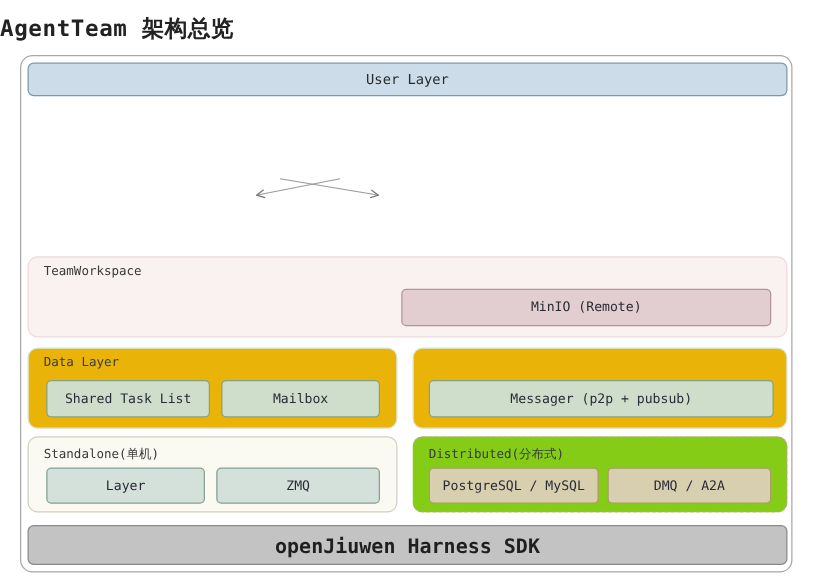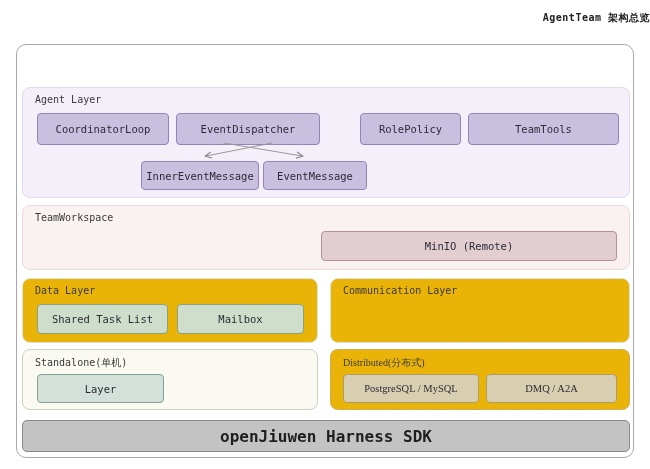--- a/index.html
+++ b/index.html
@@ -4,69 +4,61 @@
 <style>
   html,body{margin:0;padding:0;}
   body{
     width:650px;height:469px;background:#ffffff;
     font-family:"DejaVu Sans Mono","Liberation Mono",monospace;
     color:#333;
   }
   #canvas{position:relative;width:650px;height:469px;overflow:hidden;background:#fff;}
   .abs{position:absolute;}
   .title{
-    position:absolute;left:0;top:11px;width:100%;text-align:right;
-    font-size:10px;font-weight:700;color:#222;letter-spacing:.5px;
+    position:absolute;left:0;top:11px;width:100%;text-align:left;
+    font-size:18px;font-weight:700;color:#222;letter-spacing:.5px;
   }
   .frame{
     position:absolute;left:16px;top:44px;width:616px;height:412px;
     border:1px solid #a8a8a8;border-radius:10px;
   }
   .bar{
     position:absolute;display:flex;align-items:center;justify-content:center;
     border-radius:5px;font-size:11px;color:#2b2b2b;
   }
   .user{background:var(--user_fill,#ccdce9);border:1px solid var(--user_border,#7e97ad);}
   .footer{background:var(--footer_fill,#c3c3c3);border:1px solid var(--footer_border,#8a8a8a);color:#1f1f1f;}
   .section{position:absolute;border-radius:8px;border:1px solid transparent;}
   .sec-agent{background:#f4eff9;border-color:#e3d9f0;}
   .sec-workspace{background:#faf1f1;border-color:#eddada;}
   .sec-green{background:#eab308;border-color:#d9e6d7;}
   .sec-standalone{background:#fafaf2;border:1px solid #cfcfc2;}
-  .sec-distributed{background:#eab308;border:1px dashed #b9aa7e;font-family:Liberation Serif, serif;}
+  .sec-distributed{background:#84cc16;border:1px dashed #b9aa7e;}
   .slabel{position:absolute;left:12px;top:6px;font-size:10px;color:#3a3a3a;white-space:nowrap;}
   .node{
     position:absolute;display:flex;align-items:center;justify-content:center;
     border-radius:4px;font-size:10.5px;white-space:nowrap;color:#2b2b35;
   }
   .purple{background:var(--purple_fill,#c9c0e0);border:1px solid var(--purple_border,#9384bd);}
   .rose{background:var(--rose_fill,#e2cdd1);border:1px solid var(--rose_border,#b5929b);}
   .green{background:var(--green_fill,#cfdecb);border:1px solid var(--green_border,#87a182);}
   .teal{background:var(--teal_fill,#d3e1da);border:1px solid var(--teal_border,#84a093);}
   .tan{background:var(--tan_fill,#d8cfb0);border:1px solid var(--tan_border,#ab9c6c);}
 </style>
 </head>
 <body>
 
 <div id="canvas">
 
   <div class="title">AgentTeam 架构总览</div>
 
   <div class="frame"></div>
 
+  <div class="bar user" style="left:22px;top:50px;width:606px;height:25px">User Layer</div>
 
-  <div class="section sec-agent" style="left:22px;top:87px;width:606px;height:109px">
-    <div class="slabel">Agent Layer</div>
-    <div class="node purple" style="left:14px;top:25px;width:130px;height:30px">CoordinatorLoop</div>
-    <div class="node purple" style="left:153px;top:25px;width:142px;height:30px">EventDispatcher</div>
-    <div class="node purple" style="left:337px;top:25px;width:99px;height:30px">RolePolicy</div>
-    <div class="node purple" style="left:445px;top:25px;width:149px;height:30px">TeamTools</div>
-    <div class="node purple" style="left:118px;top:73px;width:116px;height:27px">InnerEventMessage</div>
-    <div class="node purple" style="left:240px;top:73px;width:102px;height:27px">EventMessage</div>
-  </div>
 
   <svg class="abs" style="left:0;top:0;width:650px;height:469px;pointer-events:none" viewBox="0 0 650 469">
     <defs>
       <marker id="ah" viewBox="0 0 10 10" refX="8" refY="5" markerWidth="8" markerHeight="8" orient="auto">
         <path d="M1,1 L9,5 L1,9" fill="none" stroke="#777" stroke-width="1.2"></path>
       </marker>
     </defs>
     <line x1="272" y1="143" x2="206" y2="156" stroke="#999" stroke-width="1" marker-end="url(#ah)"></line>
     <line x1="224" y1="143" x2="302" y2="156" stroke="#999" stroke-width="1" marker-end="url(#ah)"></line>
   </svg>
@@ -76,26 +68,27 @@
     <div class="node rose" style="left:298px;top:25px;width:294px;height:28px">MinIO (Remote)</div>
   </div>
 
   <div class="section sec-green" style="left:22px;top:278px;width:294px;height:63px">
     <div class="slabel">Data Layer</div>
     <div class="node green" style="left:14px;top:25px;width:129px;height:28px">Shared Task List</div>
     <div class="node green" style="left:154px;top:25px;width:125px;height:28px">Mailbox</div>
   </div>
 
   <div class="section sec-green" style="left:330px;top:278px;width:298px;height:63px">
-    <div class="slabel">Communication Layer</div>
+    <div class="node green" style="left:12px;top:25px;width:274px;height:28px">Messager (p2p + pubsub)</div>
   </div>
 
   <div class="section sec-standalone" style="left:22px;top:349px;width:294px;height:59px">
     <div class="slabel">Standalone(单机)</div>
     <div class="node teal" style="left:14px;top:24px;width:125px;height:27px">Layer</div>
+    <div class="node teal" style="left:150px;top:24px;width:129px;height:27px">ZMQ</div>
   </div>
 
   <div class="section sec-distributed" style="left:330px;top:349px;width:298px;height:59px">
     <div class="slabel">Distributed(分布式)</div>
     <div class="node tan" style="left:12px;top:24px;width:134px;height:27px">PostgreSQL / MySQL</div>
     <div class="node tan" style="left:155px;top:24px;width:129px;height:27px">DMQ / A2A</div>
   </div>
 
   <div class="bar footer" style="left:22px;top:420px;width:606px;height:30px;font-size:16px;font-weight:700">openJiuwen Harness SDK</div>
 

